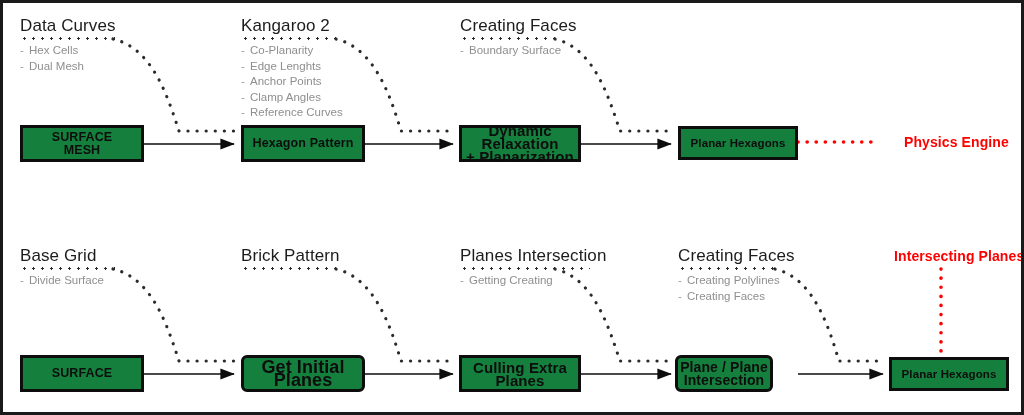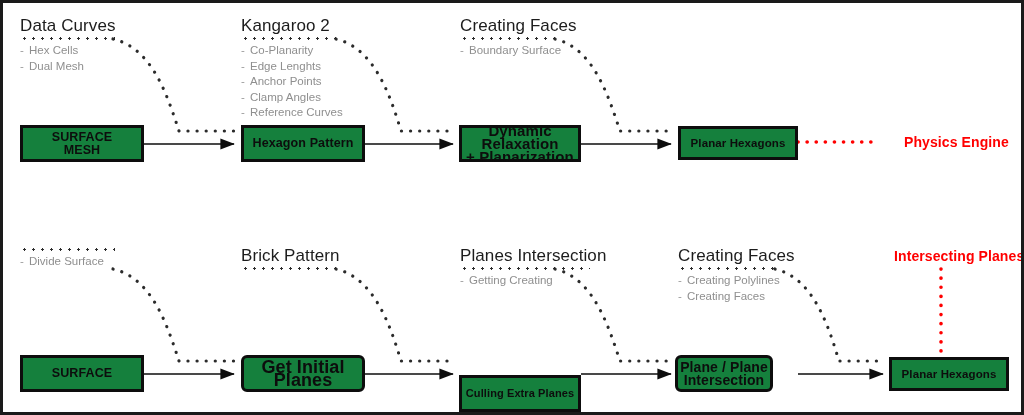--- a/index.html
+++ b/index.html
@@ -182,20 +182,21 @@
 
     <div class="node" style="left:675px; top:123px; width:120px; height:34px; font-size:11.5px;">
       <div>
         <span>Planar Hexagons</span>
       </div>
     </div>
 
     <div class="red-label" style="left:882px; top:131px;">Physics Engine</div>
 
     <div class="group" style="left:17px; top:243px; width:95px;">
+      <div class="group-title">Base Grid</div>
       <div class="group-rule"></div>
       <ul class="group-list">
         <li><span class="dash">-</span><span>Divide Surface</span></li>
       </ul>
     </div>
 
     <div class="group" style="left:238px; top:243px; width:96px;">
       <div class="group-title">Brick Pattern</div>
       <div class="group-rule"></div>
     </div>
@@ -224,21 +225,21 @@
         <span>SURFACE</span>
       </div>
     </div>
 
     <div class="node" style="left:238px; top:352px; width:124px; height:37px; font-size:18px;border-radius:6px;">
       <div>
         <span>Get Initial Planes</span>
       </div>
     </div>
 
-    <div class="node" style="left:456px; top:352px; width:122px; height:37px; font-size:11px;margin-top:20px;">
+    <div class="node" style="left:456px; top:352px; width:122px; height:37px; font-size:15px;">
       <div>
         <span>Culling Extra Planes</span>
       </div>
     </div>
 
     <div class="node" style="left:672px; top:352px; width:98px; height:37px; font-size:14px;border-radius:6px;">
       <div>
         <span>Plane / Plane</span>
         <span>Intersection</span>
       </div>

